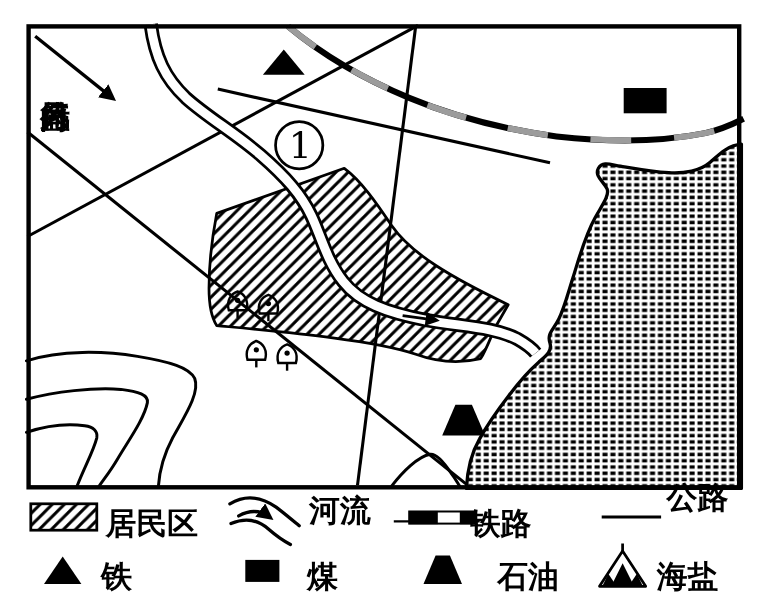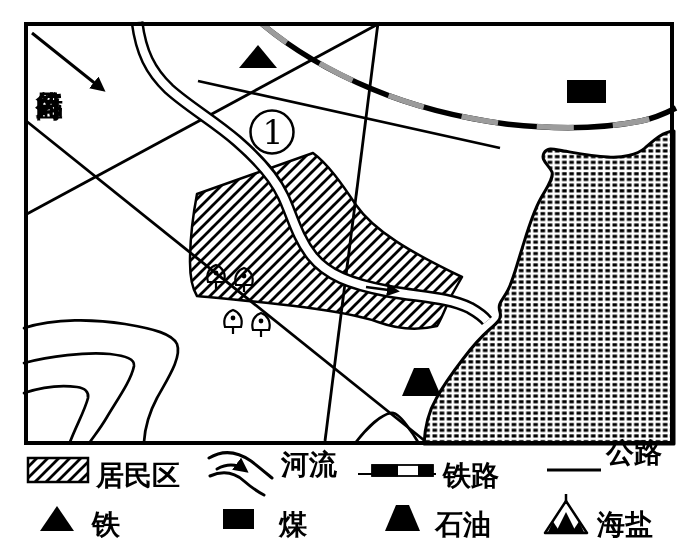--- a/index.html
+++ b/index.html
@@ -140,21 +140,21 @@
       <path d="M 584,532 L 572,532 L 579,521.5 Z" fill="#000"></path>
     </g>
   </g>
 </svg>
 
 <div class="label wind">盛行风向</div>
 <div class="label m1">1</div>
 
 <div class="label lg" style="left:96px;top:457px">居民区</div>
 <div class="label lg" style="left:281px;top:446px">河流</div>
-<div class="label lg" style="left:443px;top:457px">铁路</div>
+<div class="label lg" style="left:427px;top:457px">铁路</div>
 <div class="label lg" style="left:606px;top:434px">公路</div>
 
 <div class="label lg" style="left:92px;top:506px">铁</div>
 <div class="label lg" style="left:279px;top:506px">煤</div>
-<div class="label lg" style="left:435px;top:506px">石油</div>
+<div class="label lg" style="left:452px;top:506px">石油</div>
 <div class="label lg" style="left:597px;top:506px">海盐</div>
 
 </div>
 
 </body></html>

